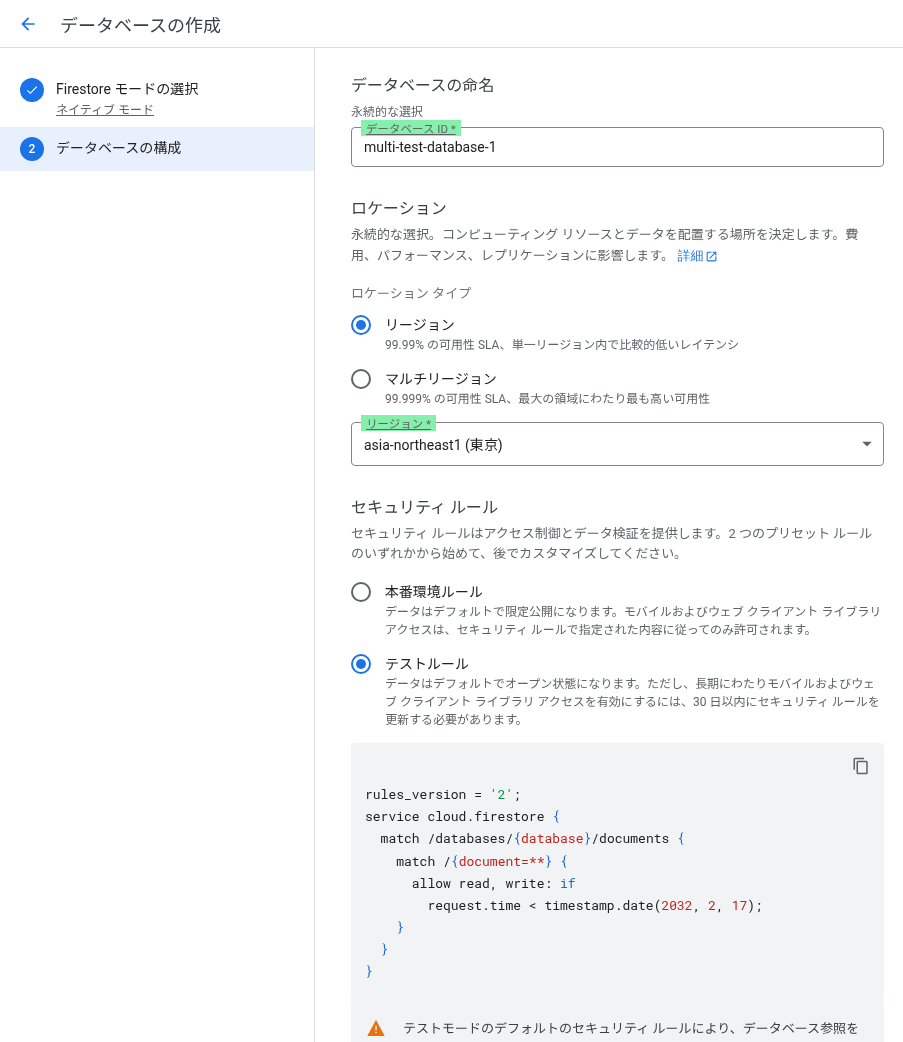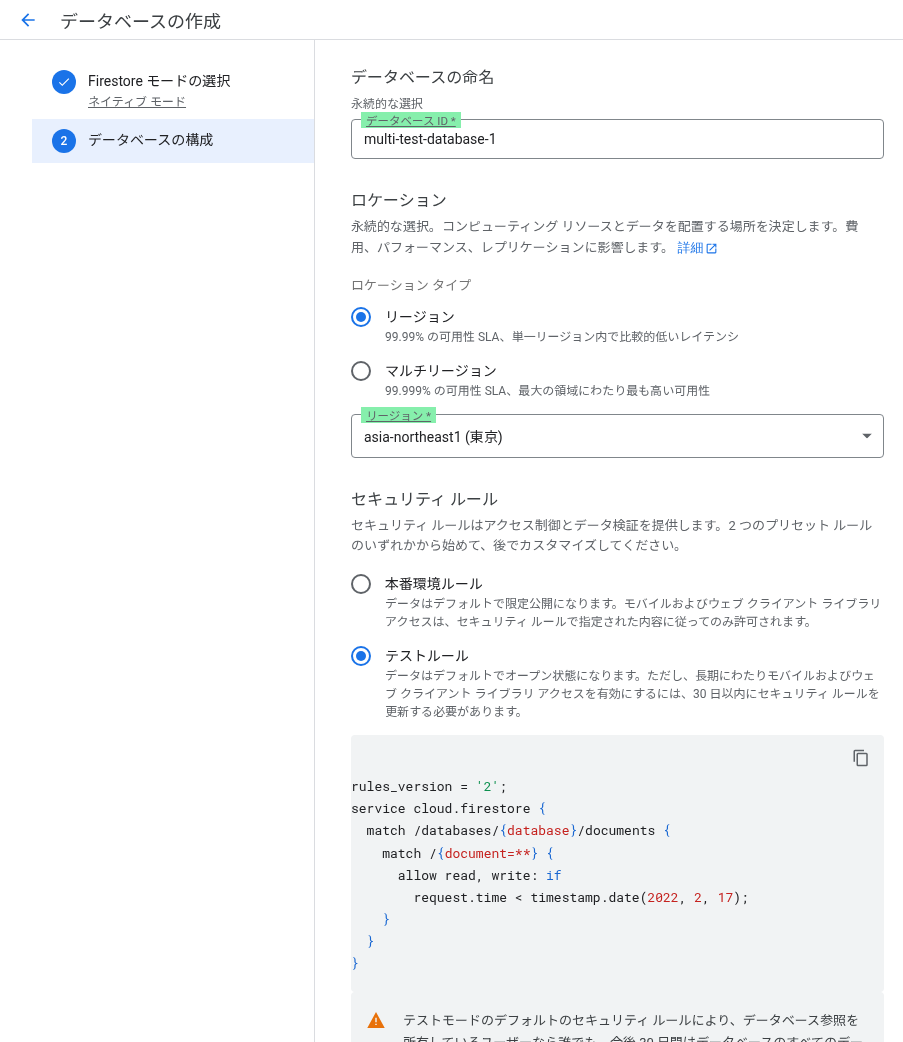--- a/index.html
+++ b/index.html
@@ -1,22 +1,22 @@
 <!DOCTYPE html>
 <html><head>
 <meta charset="utf-8">
 <style>
 * { box-sizing: border-box; margin: 0; padding: 0; }
 body { font-family: Roboto, "Noto Sans JP", Arial, sans-serif; font-size: 13px; color: #202124; background: #fff; width: 903px; }
-.topbar { display: flex; align-items: center; height: 40px; border-bottom: 1px solid #dadce0; padding: 0 16px; }
+.topbar { display: flex; align-items: center; height: 48px; border-bottom: 1px solid #dadce0; padding: 0 16px; }
 .back-btn { width: 24px; height: 24px; display: flex; align-items: center; justify-content: center; margin-right: 20px; cursor: pointer; }
 .topbar-title { font-size: 18px; color: #3c4043; }
 .layout { display: flex; }
 .sidebar { width: 314px; padding-top: 20px; }
-.step { display: flex; align-items: flex-start; padding: 10px 20px 10px 20px; margin-left: 32px; }
+.step { display: flex; align-items: flex-start; padding: 10px 20px 10px 20px; }
 .step.active { background: #e8f0fe; }
 .step-icon { width: 24px; height: 24px; border-radius: 50%; display: flex; align-items: center; justify-content: center; margin-right: 12px; flex-shrink: 0; }
 .step-icon.done { background: #1a73e8; }
 .step-icon.num { background: #1a73e8; color: #fff; font-size: 12px; font-weight: 500; }
 .step-title { font-size: 14px; color: #202124; }
 .step-sub { font-size: 12px; color: #5f6368; margin-top: 2px; text-decoration: underline; }
 .main { flex: 1; border-left: 1px solid #dadce0; padding: 24px 18px 40px 36px; max-width: 588px; }
 .section-title { font-size: 16px; color: #3c4043; margin-bottom: 6px; }
 .section-sub { font-size: 12px; color: #5f6368; margin-bottom: 8px; }
 .section-desc { font-size: 13px; color: #5f6368; line-height: 1.6; margin-bottom: 16px; }
@@ -27,21 +27,21 @@
 .select-caret { position: absolute; right: 12px; top: 50%; transform: translateY(-50%); pointer-events: none; }
 .group-label { font-size: 13px; color: #737373; margin-bottom: 12px; margin-top: 0; }
 .radio-opt { display: flex; align-items: flex-start; margin-bottom: 14px; cursor: pointer; }
 .radio { width: 20px; height: 20px; border: 2px solid #5f6368; border-radius: 50%; margin-right: 14px; flex-shrink: 0; position: relative; margin-top: 1px; }
 .radio.checked { border-color: #1a73e8; }
 .radio.checked::after { content: ""; position: absolute; width: 10px; height: 10px; background: #1a73e8; border-radius: 50%; top: 3px; left: 3px; }
 .radio-label { font-size: 14px; color: #202124; }
 .radio-desc { font-size: 12px; color: #5f6368; margin-top: 2px; line-height: 1.5; }
 .link { color: #1a73e8; text-decoration: none; }
 .link-ext { display: inline-flex; align-items: center; gap: 2px; font-family: Liberation Serif, serif; }
-.code-block { background: #f1f3f4; border-radius: 4px; padding: 18px 0; position: relative; margin-top: 12px; font-family: "Roboto Mono", Menlo, Consolas, monospace; font-size: 13px; line-height: 1.7; color: #202124; white-space: pre; overflow-x: auto; }
+.code-block { background: #f1f3f4; border-radius: 4px; padding: 18px 14px; position: relative; margin-top: 12px; font-family: "Roboto Mono", Menlo, Consolas, monospace; font-size: 13px; line-height: 1.7; color: #202124; white-space: pre; overflow-x: auto; }
 .copy-btn { position: absolute; top: 10px; right: 10px; cursor: pointer; padding: 4px; }
 .tok-str { color: #0d904f; }
 .tok-kw { color: #1967d2; }
 .tok-var { color: #c5221f; }
 .tok-num { color: #c5221f; }
 .tok-brace { color: #1967d2; }
 .warning-box { background: #f1f3f4; border-radius: 4px; padding: 18px 16px; display: flex; align-items: flex-start; gap: 18px; margin-bottom: 40px; }
 .warning-icon { flex-shrink: 0; margin-top: 2px; }
 .warning-text { font-size: 13px; color: #3c4043; line-height: 1.7; }
 .sec { margin-bottom: 12px; }
@@ -147,21 +147,21 @@
       </div>
 
       <div class="code-block">
 <div class="copy-btn"><svg width="18" height="18" viewBox="0 0 24 24">
               <path fill="#5f6368" d="M16 1H4a2 2 0 0 0-2 2v14h2V3h12V1zm3 4H8a2 2 0 0 0-2 2v14a2 2 0 0 0 2 2h11a2 2 0 0 0 2-2V7a2 2 0 0 0-2-2zm0 16H8V7h11v14z"></path>
             </svg></div>rules_version = <span class="tok-str">'2'</span>;
 service cloud.firestore <span class="tok-brace">{</span>
   match /databases/<span class="tok-brace">{</span><span class="tok-var">database</span><span class="tok-brace">}</span>/documents <span class="tok-brace">{</span>
     match /<span class="tok-brace">{</span><span class="tok-var">document=**</span><span class="tok-brace">}</span> <span class="tok-brace">{</span>
       allow read, write: <span class="tok-kw">if</span>
-        request.time &lt; timestamp.date(<span class="tok-num">2022</span>, <span class="tok-num">2</span>, <span class="tok-num">17</span>);
+        request.time &lt; timestamp.date(<span class="tok-num">2032</span>, <span class="tok-num">2</span>, <span class="tok-num">17</span>);
     <span class="tok-brace">}</span>
   <span class="tok-brace">}</span>
 <span class="tok-brace">}</span></div>
 
       <div class="warning-box">
         <svg class="warning-icon" width="18" height="16" viewBox="0 0 24 22">
             <path fill="#e8710a" d="M12 0 0 22h24L12 0zm1 18h-2v-2h2v2zm0-4h-2V8h2v6z"></path>
           </svg>
         <div class="warning-text">テストモードのデフォルトのセキュリティ ルールにより、データベース参照を所有しているユーザーなら誰でも、今後 30 日間はデータベースのすべてのデータを表示、編集、削除できます。</div>
       </div>

